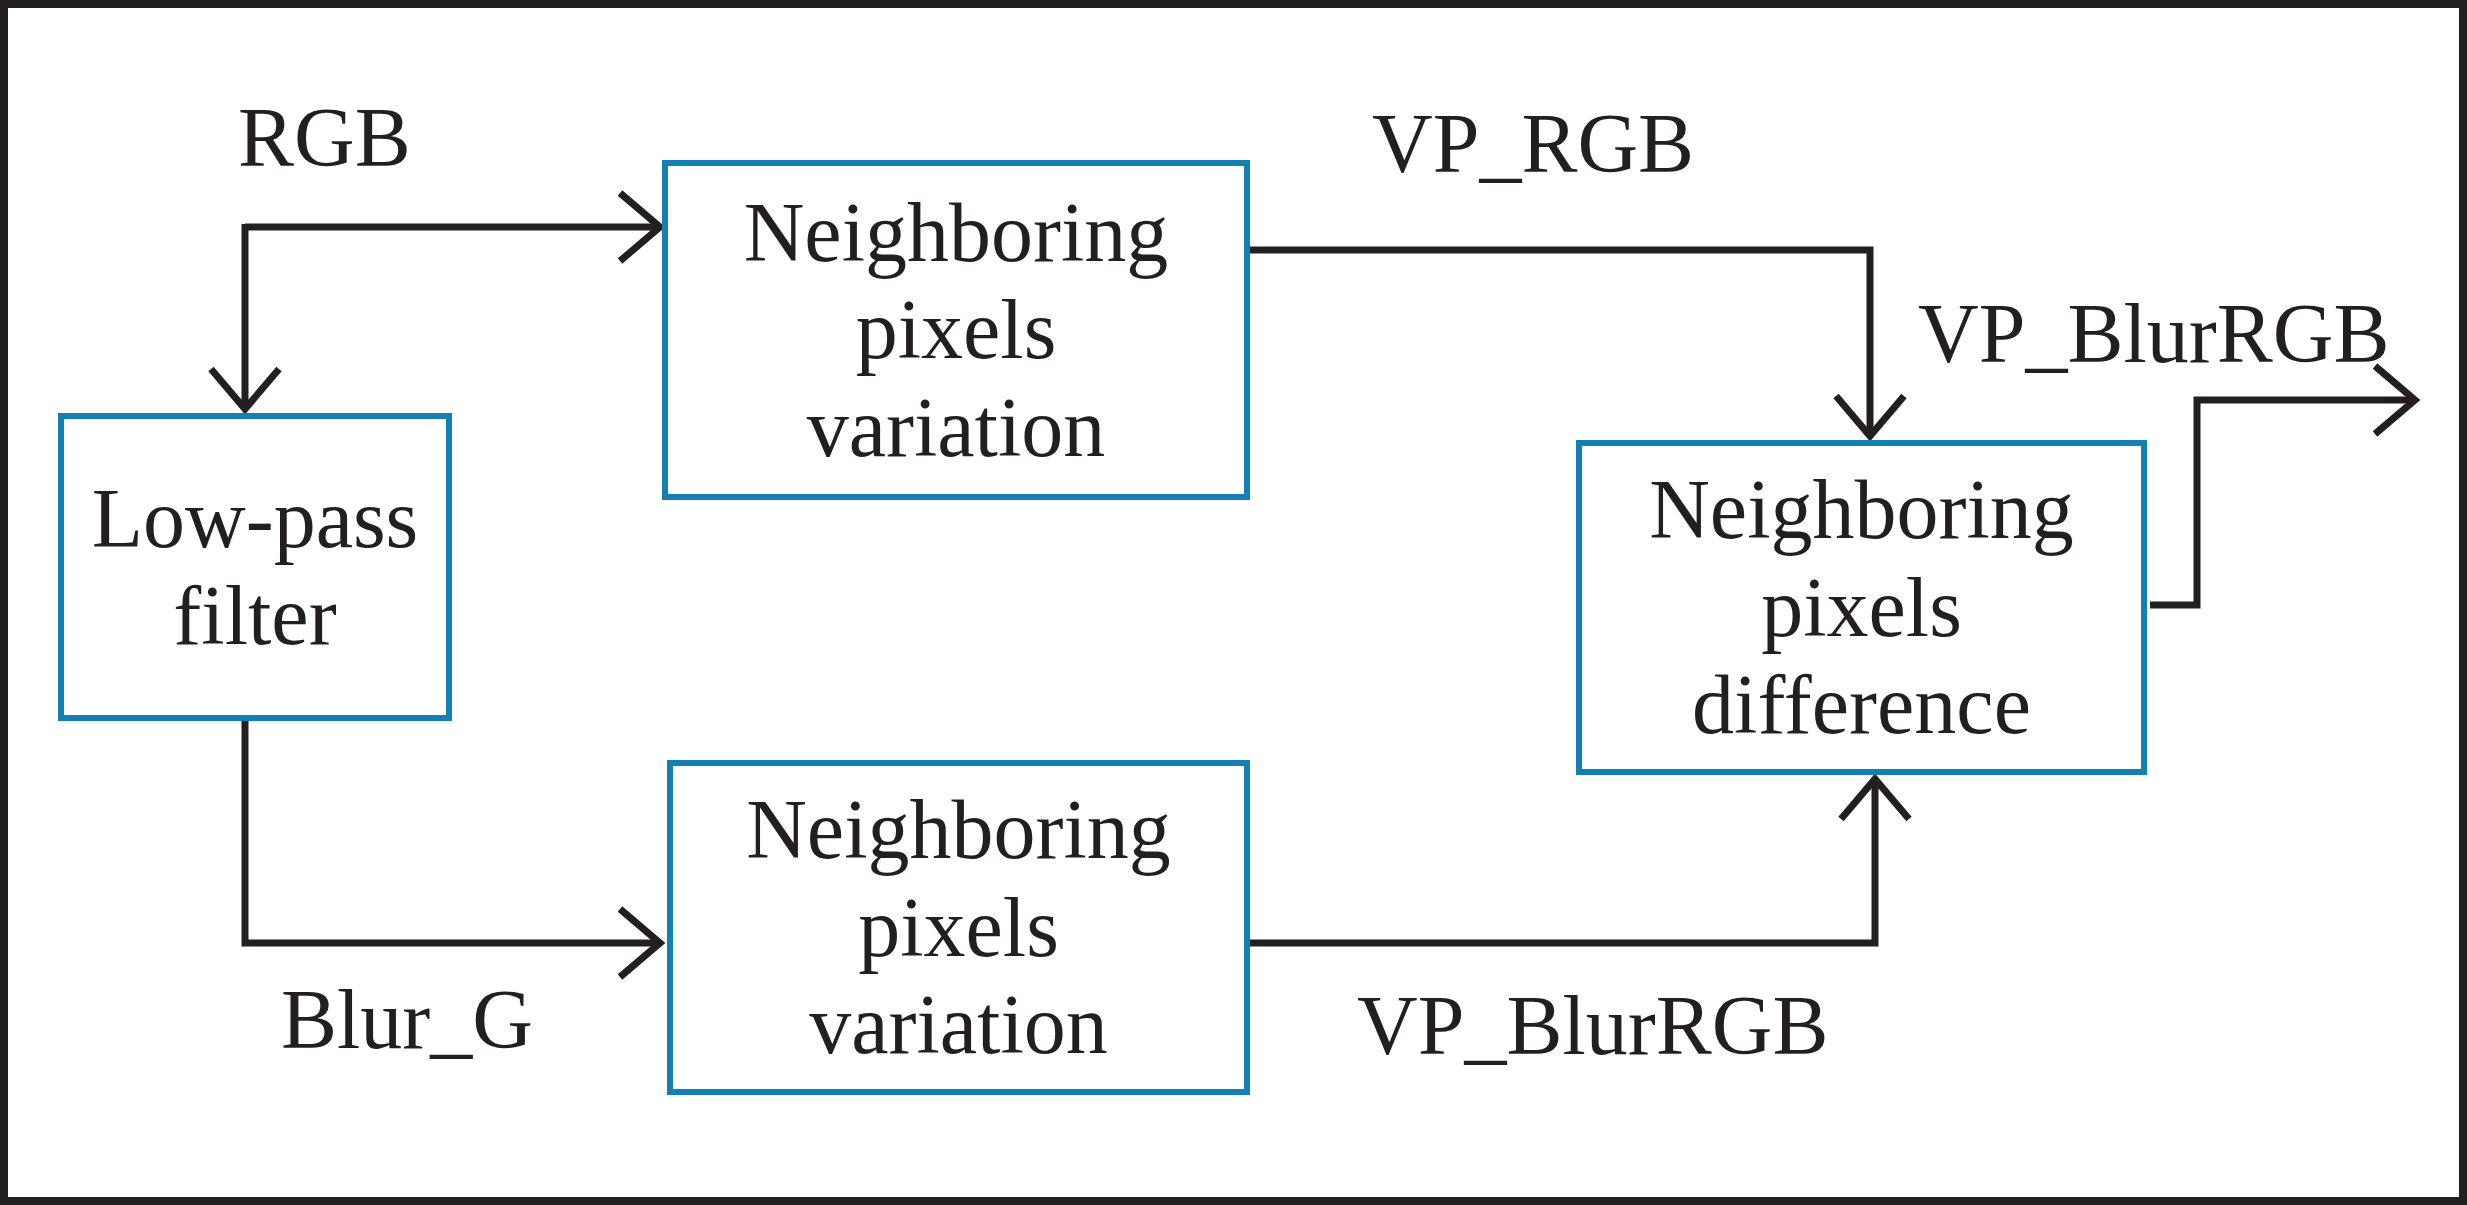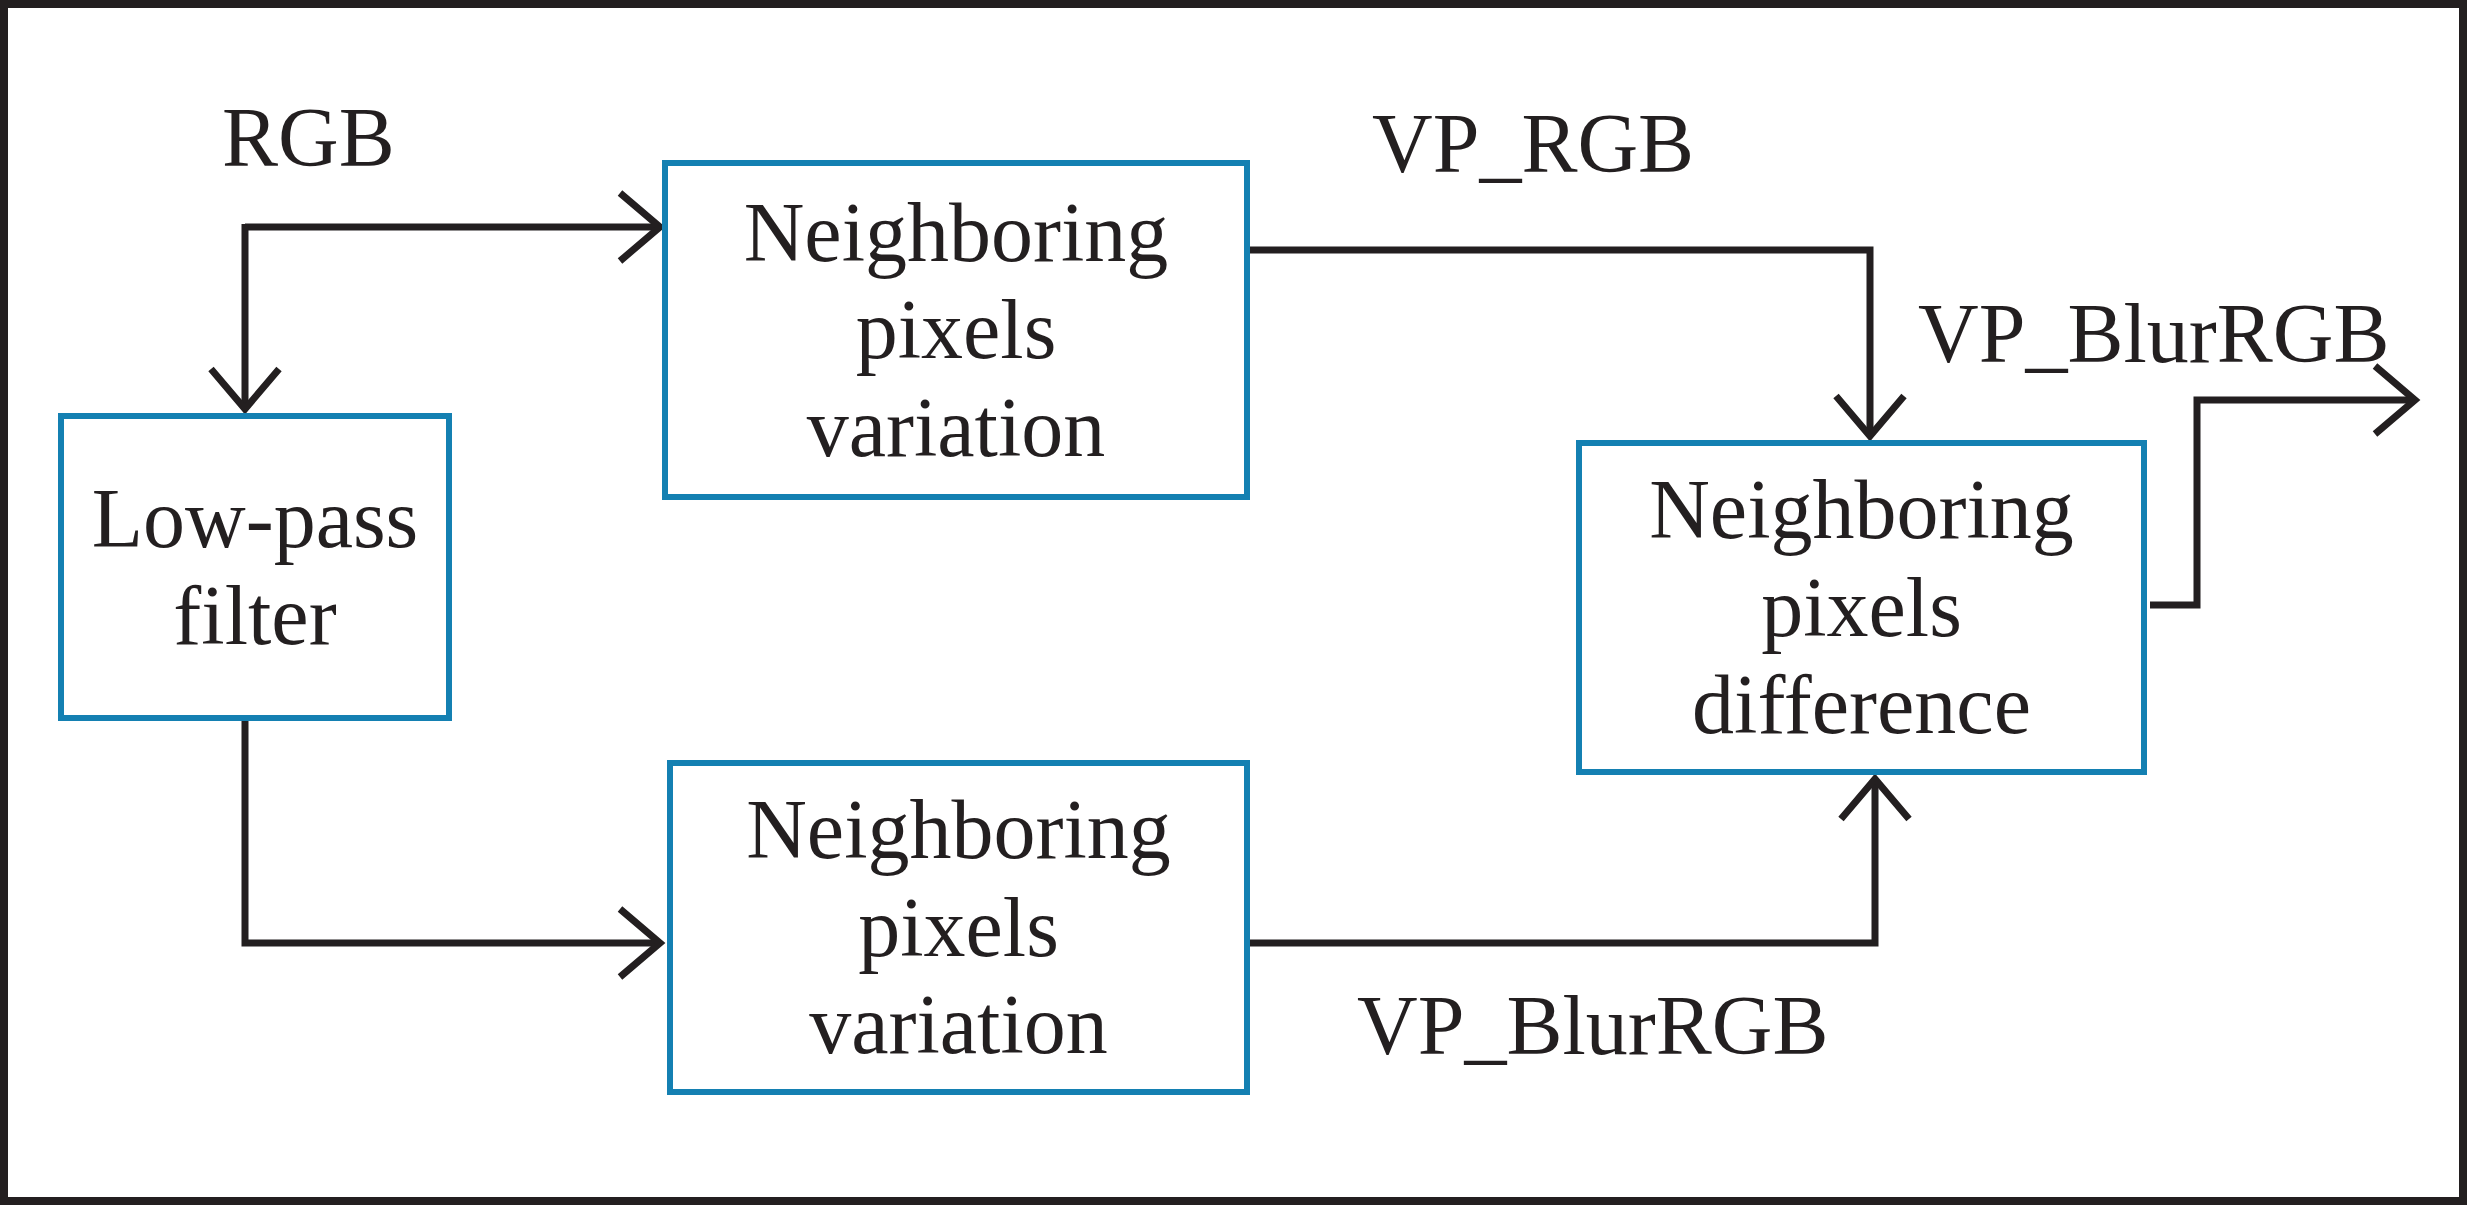--- a/index.html
+++ b/index.html
@@ -54,21 +54,21 @@
     line-height: 1;
     white-space: nowrap;
     color: var(--ink, #231f20);
   }
   
   #node-low-pass   { left: 58px;   top: 413px; width: 394px; height: 308px; }
   #node-var-top    { left: 662px;  top: 160px; width: 588px; height: 340px; }
   #node-var-bottom { left: 667px;  top: 760px; width: 583px; height: 335px; }
   #node-difference { left: 1576px; top: 440px; width: 571px; height: 335px; }
   
-  #label-rgb              { left: 222px;  top: 96px;  }
+  #label-rgb              { left: 238px;  top: 96px;  }
   #label-vp-rgb           { left: 1372px; top: 102px; }
   #label-vp-blurrgb-out   { left: 1918px; top: 292px; }
   #label-blur-g           { left: 281px;  top: 978px; }
   #label-vp-blurrgb       { left: 1357px; top: 984px; }
 </style>
 </head>
 <body>
 
 <div class="canvas">
 
@@ -111,16 +111,17 @@
 
   <div class="node" id="node-difference">
     <div class="node-label">Neighboring
 pixels
 difference</div>
   </div>
 
   <div class="edge-label" id="label-rgb">RGB</div>
   <div class="edge-label" id="label-vp-rgb">VP_RGB</div>
   <div class="edge-label" id="label-vp-blurrgb-out">VP_BlurRGB</div>
+  <div class="edge-label" id="label-blur-g">Blur_G</div>
   <div class="edge-label" id="label-vp-blurrgb">VP_BlurRGB</div>
 
   <div class="frame"></div>
 </div>
 
 </body></html>

